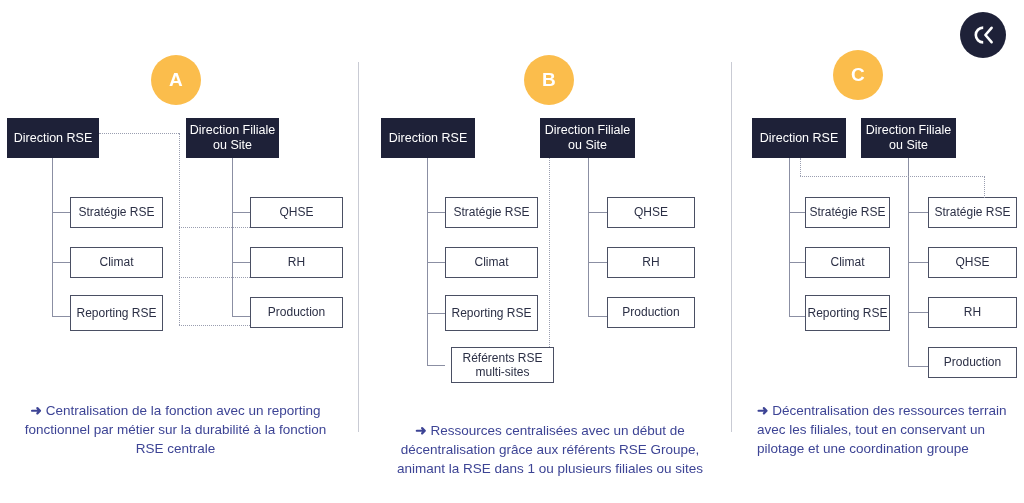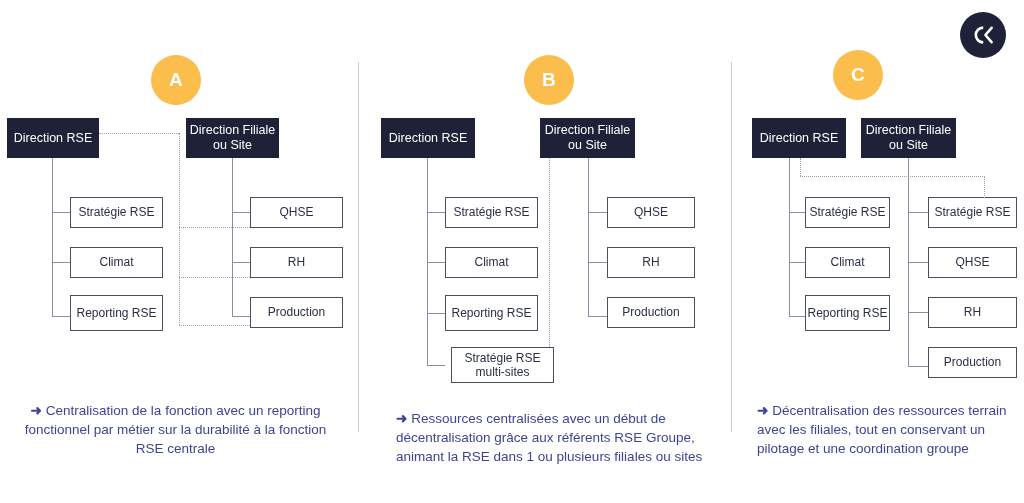--- a/index.html
+++ b/index.html
@@ -136,21 +136,21 @@
   <div class="box light" style="left:445px;top:197px;width:93px;height:31px;">
     <span>Stratégie RSE</span>
   </div>
   <div class="box light" style="left:445px;top:247px;width:93px;height:31px;">
     <span>Climat</span>
   </div>
   <div class="box light" style="left:445px;top:295px;width:93px;height:36px;">
     <span>Reporting RSE</span>
   </div>
   <div class="box light" style="left:451px;top:347px;width:103px;height:36px;">
-    <span>Stratégie RSE multi-sites</span>
+    <span>Référents RSE multi-sites</span>
   </div>
 
   <div class="box dark" style="left:540px;top:118px;width:95px;height:40px;">
     <span>Direction Filiale ou Site</span>
   </div>
   <div class="ln v" style="left:588px;top:158px;height:159px;"></div>
   <div class="ln h" style="left:588px;top:212px;width:19px;"></div>
   <div class="ln h" style="left:588px;top:262px;width:19px;"></div>
   <div class="ln h" style="left:588px;top:316px;width:19px;"></div>
 
@@ -209,21 +209,21 @@
   </div>
 
   <div class="dot-v" style="left:800px;top:158px;height:18px;"></div>
   <div class="dot-h" style="left:800px;top:176px;width:185px;"></div>
   <div class="dot-v" style="left:984px;top:176px;height:22px;"></div>
 
   <div class="cap" style="left:23px;top:401px;width:305px;text-align:center;">
     <span class="arw">➜</span><span>Centralisation de la fonction avec un reporting fonctionnel par métier sur la durabilité à la fonction RSE centrale</span>
   </div>
 
-  <div class="cap" style="left:396px;top:409px;width:308px;">
+  <div class="cap" style="left:396px;top:421px;width:308px;text-align:center;">
     <span class="arw">➜</span><span>Ressources centralisées avec un début de décentralisation grâce aux référents RSE Groupe, animant la RSE dans 1 ou plusieurs filiales ou sites</span>
   </div>
 
   <div class="cap" style="left:757px;top:401px;width:255px;">
     <span class="arw">➜</span><span>Décentralisation des ressources terrain avec les filiales, tout en conservant un pilotage et une coordination groupe</span>
   </div>
 
 </div>
 
 </body></html>

